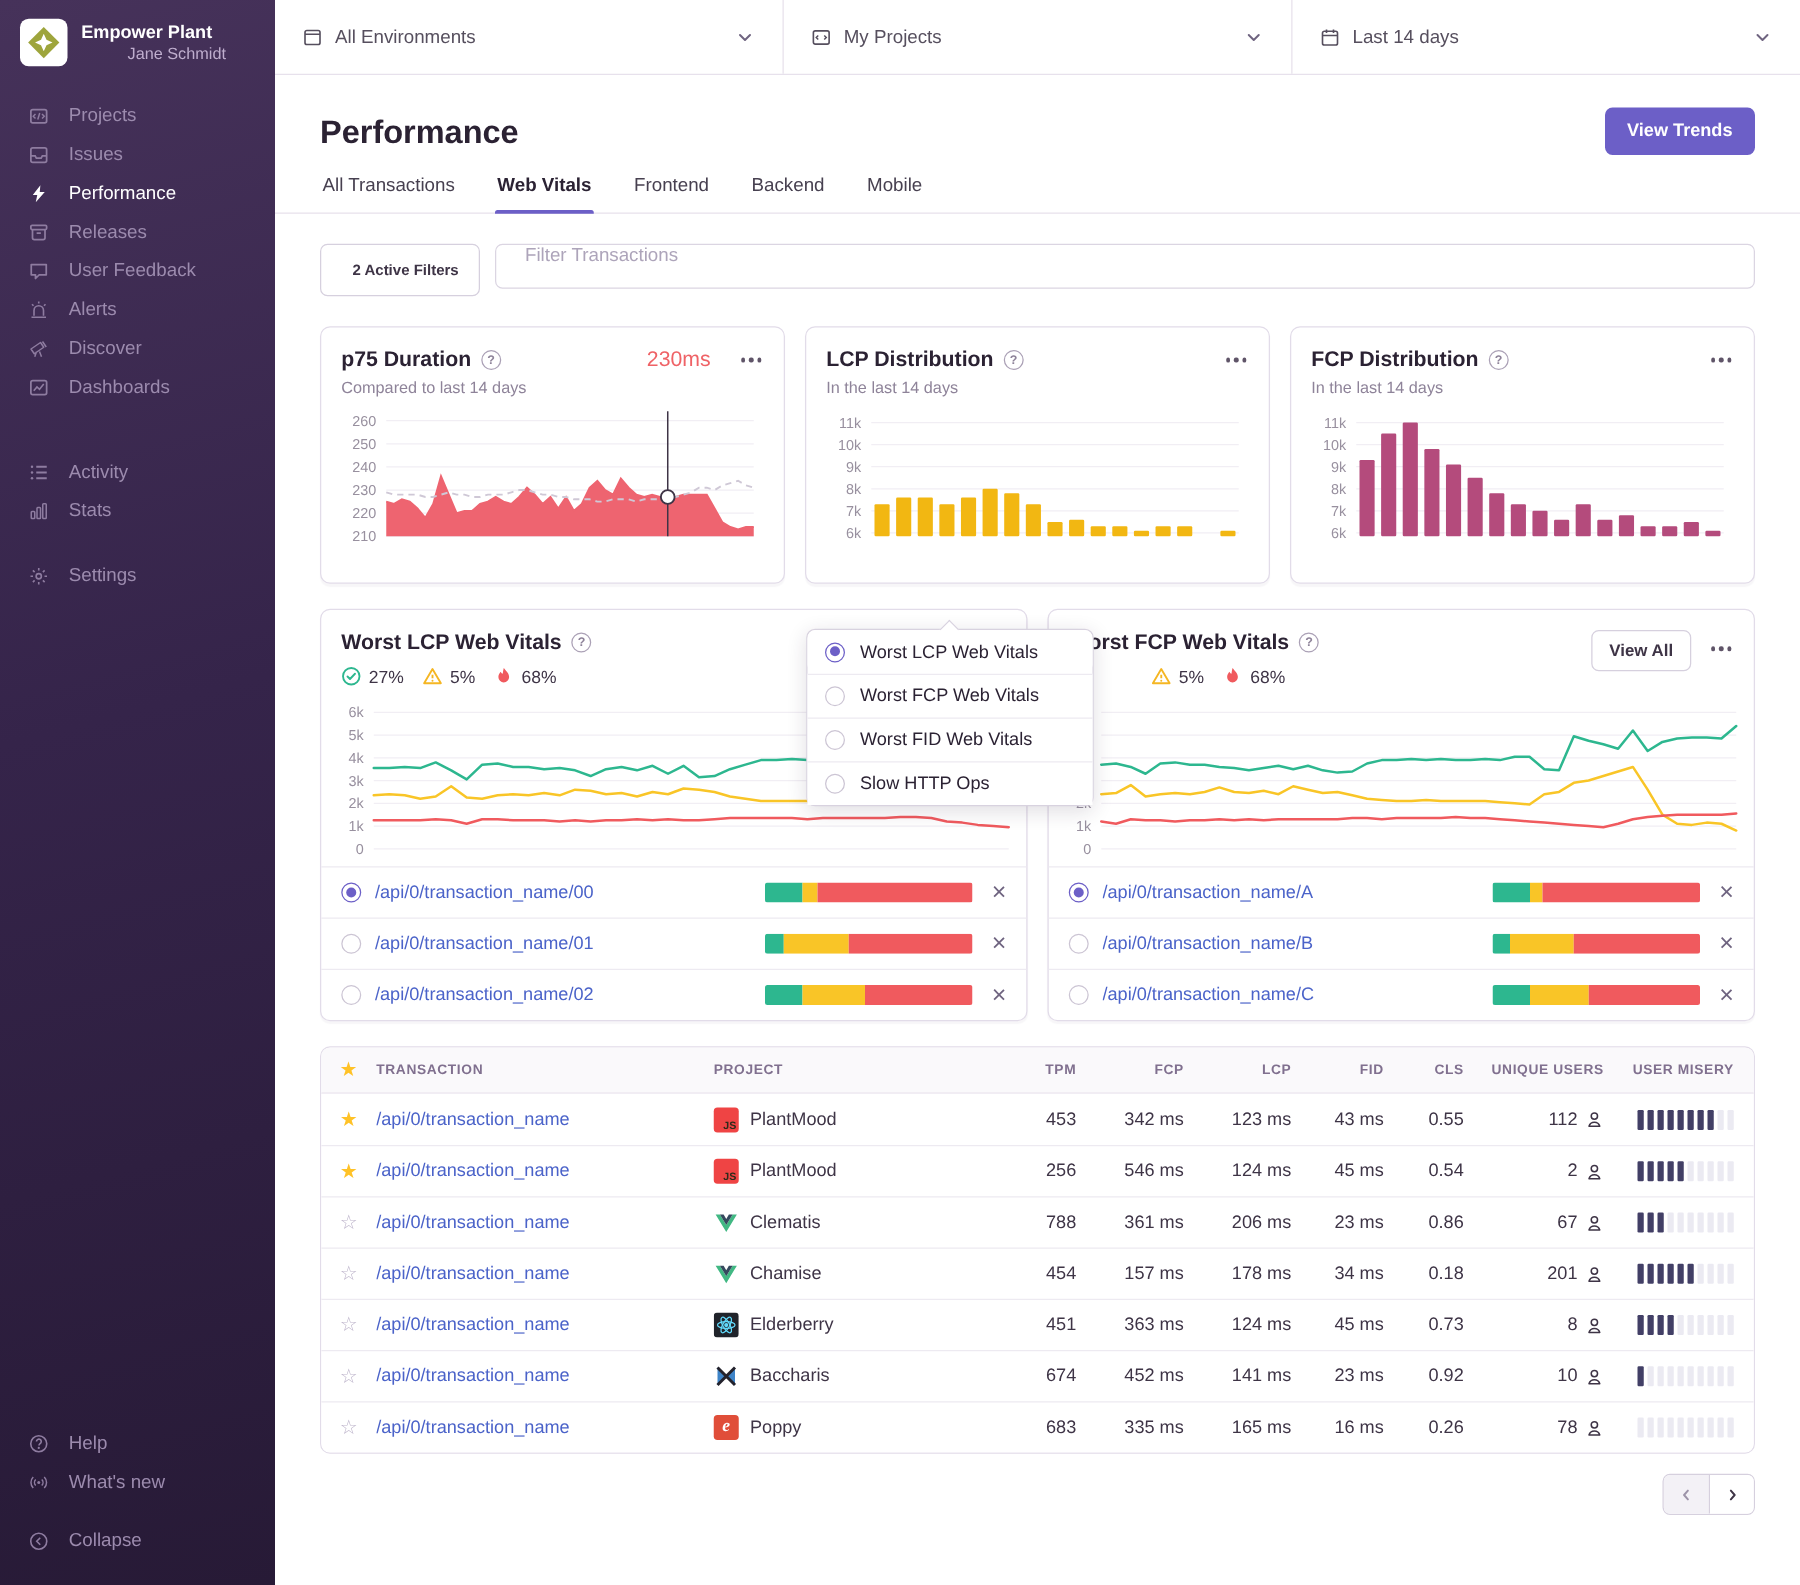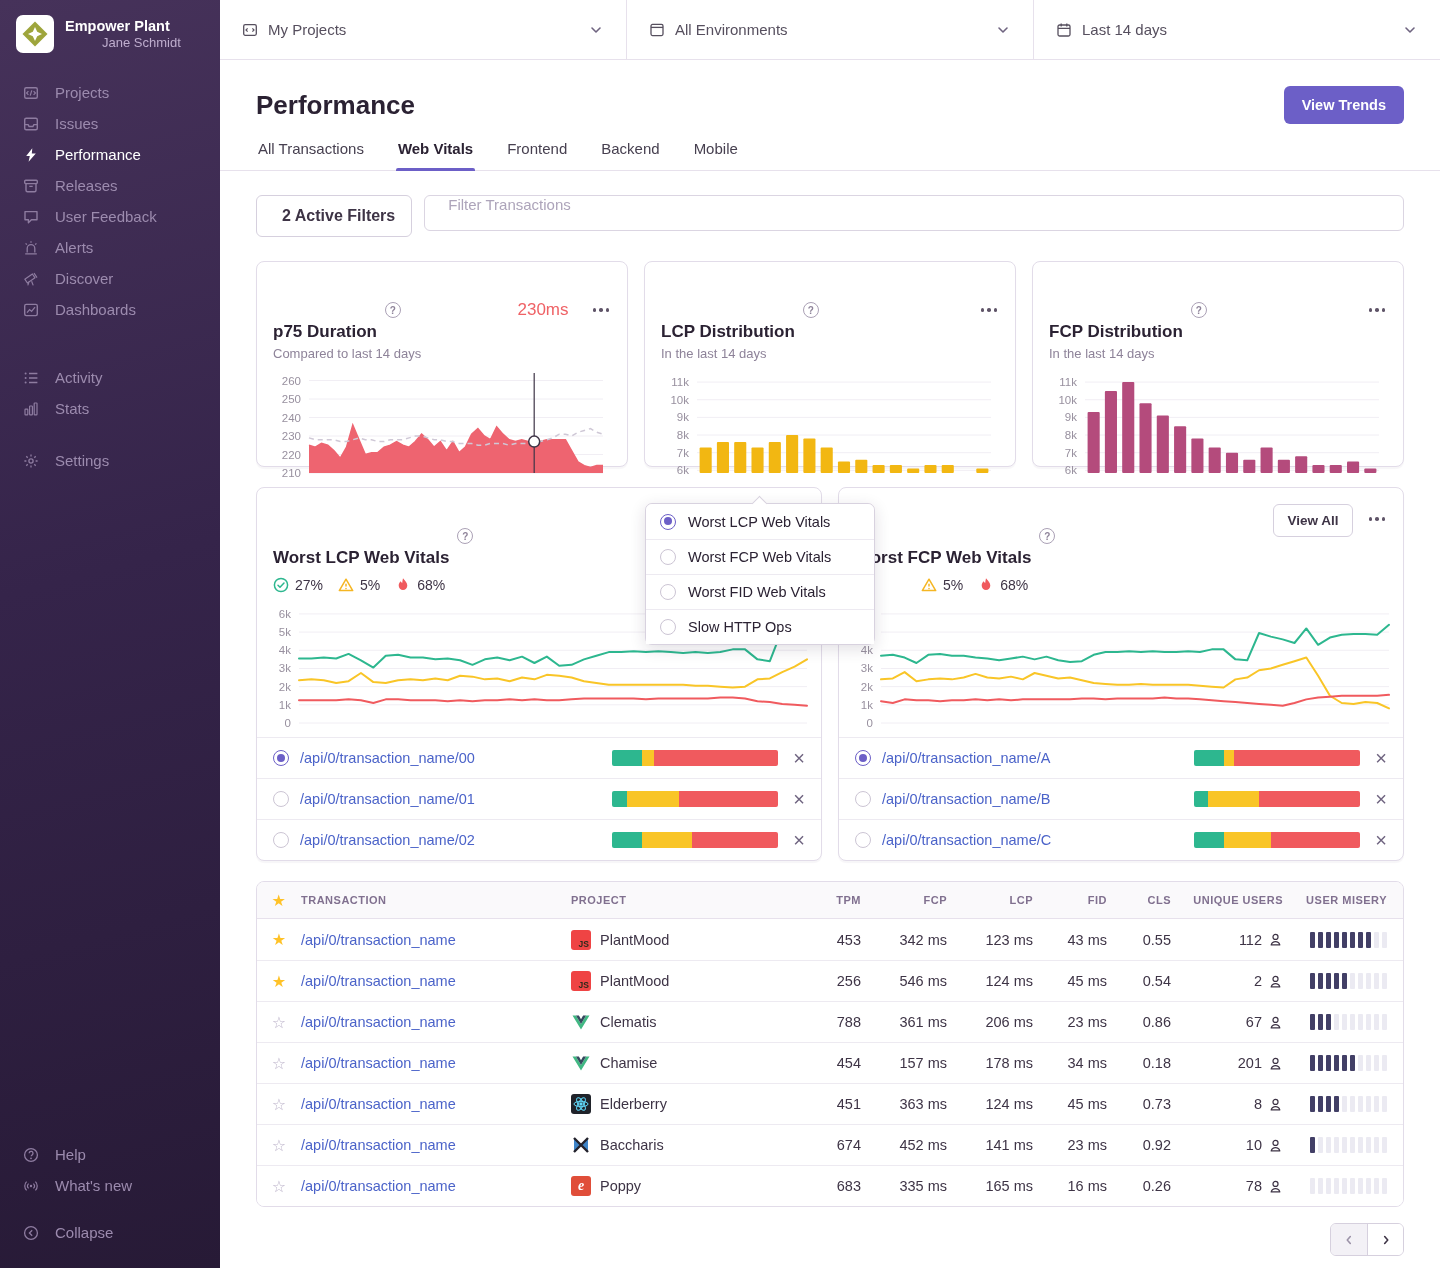--- a/index.html
+++ b/index.html
@@ -44,33 +44,33 @@
   .btn-primary { margin-left:auto; background:#6C5FC7; color:#fff; font-size:14.5px; font-weight:bold;
     padding:11px 18px; border-radius:6px; border:none; cursor:pointer; }
   .tabs { display:flex; gap:30px; padding:0 36px; margin-top:16px; border-bottom:1px solid #E7E1EC; }
   .tab { font-size:15px; color:#474050; padding:0 2px 13px; position:relative; cursor:pointer; }
   .tab.active { font-weight:bold; color:#2B2233; }
   .tab.active::after { content:''; position:absolute; left:0; right:0; bottom:-1px; height:3px; background:#6C5FC7; border-radius:2px 2px 0 0; }
 
   
   .filter-row { display:flex; gap:12px; padding:24px 36px 0; }
   .btn-filters { display:flex; align-items:center; gap:9px; height:42px; padding:0 16px; background:#fff;
-    border:1px solid #D6D0DE; border-radius:6px; font-size:16px; font-weight:bold; color:#3E3446; cursor:pointer; }
+    border:1px solid #D6D0DE; border-radius:6px; font-size:12px; font-weight:bold; color:#3E3446; cursor:pointer; }
   .btn-filters .f-icon { display:inline-flex; color:#3E3446; }
   .search { flex:1; height:36px; border:1px solid #DBD5E2; border-radius:6px; display:flex; align-items:flex-start; gap:9px; padding:0 14px; }
   .search .s-icon { display:inline-flex; color:#A89FB5; }
   .search input { border:none; outline:none; flex:1; font-size:15px; font-family:inherit; color:#3E3446; background:transparent; }
   .search input::placeholder { color:#ADA4BA; }
 
   
   .cards3 { display:grid; grid-template-columns:repeat(3,1fr); gap:16px; padding:24px 36px 0; }
   .card { background:#fff; border:1px solid #E2DCE9; border-radius:8px; box-shadow:0 2px 1px rgba(50,35,65,.04); }
   .card3 { height:206px; padding:16px 16px 8px; }
   .card-head { display:flex; align-items:center; gap:8px; }
-  .card-title { font-size:17px; font-weight:600; color:#2B2233;margin-top:44px; }
+  .card-title { font-size:17px; font-weight:600; color:#2B2233; }
   .help { width:16px; height:16px; border-radius:50%; border:1.5px solid #ABA1B6; color:#8E8399;
     display:inline-flex; align-items:center; justify-content:center; font-size:10px; font-weight:bold; flex:0 0 16px; }
   .help::after { content:'?'; }
   .metric-red { margin-left:auto; font-size:17px; color:#EF6266; }
   .dots { display:inline-flex; gap:3px; align-items:center; margin-left:14px; cursor:pointer; padding:4px 2px; }
   .dots i { width:3.5px; height:3.5px; border-radius:50%; background:#5F5468; }
   .card-head .dots.solo { margin-left:auto; }
   .subtitle { font-size:13px; color:#8E8399; margin-top:4px; }
   .chart-sm { height:118px; margin-top:8px; }
 
@@ -287,39 +287,39 @@
           <span>Collapse</span>
         </div>
       </nav>
   </aside>
 
   <div class="content">
     <header class="topbar">
       <div class="tb-cell">
         <span class="tb-icon">
             <svg viewBox="0 0 16 16">
-              <rect x="1.7" y="2.7" width="12.6" height="10.6" rx="1.5" fill="none" stroke="currentColor" stroke-width="1.3"></rect>
-              <path d="M5.6 6.4 4 8l1.6 1.6M10.4 6.4 12 8l-1.6 1.6" fill="none" stroke="currentColor" stroke-width="1.2"></path>
-            </svg>
-          </span>
-        <span>My Projects</span>
+              <rect x="2" y="2.4" width="12" height="11.2" rx="1.5" fill="none" stroke="currentColor" stroke-width="1.3"></rect>
+              <path d="M2 5.4h12" stroke="currentColor" stroke-width="1.3"></path>
+            </svg>
+          </span>
+        <span>All Environments</span>
         <span class="chev">
             <svg viewBox="0 0 16 16">
               <path d="M4 6l4 4 4-4" fill="none" stroke="currentColor" stroke-width="1.6" stroke-linecap="round" stroke-linejoin="round"></path>
             </svg>
           </span>
       </div>
       <div class="tb-cell">
         <span class="tb-icon">
             <svg viewBox="0 0 16 16">
-              <rect x="2" y="2.4" width="12" height="11.2" rx="1.5" fill="none" stroke="currentColor" stroke-width="1.3"></rect>
-              <path d="M2 5.4h12" stroke="currentColor" stroke-width="1.3"></path>
-            </svg>
-          </span>
-        <span>All Environments</span>
+              <rect x="1.7" y="2.7" width="12.6" height="10.6" rx="1.5" fill="none" stroke="currentColor" stroke-width="1.3"></rect>
+              <path d="M5.6 6.4 4 8l1.6 1.6M10.4 6.4 12 8l-1.6 1.6" fill="none" stroke="currentColor" stroke-width="1.2"></path>
+            </svg>
+          </span>
+        <span>My Projects</span>
         <span class="chev">
             <svg viewBox="0 0 16 16">
               <path d="M4 6l4 4 4-4" fill="none" stroke="currentColor" stroke-width="1.6" stroke-linecap="round" stroke-linejoin="round"></path>
             </svg>
           </span>
       </div>
       <div class="tb-cell">
         <span class="tb-icon">
             <svg viewBox="0 0 16 16">
               <rect x="2" y="3" width="12" height="11" rx="1.5" fill="none" stroke="currentColor" stroke-width="1.3"></rect>

